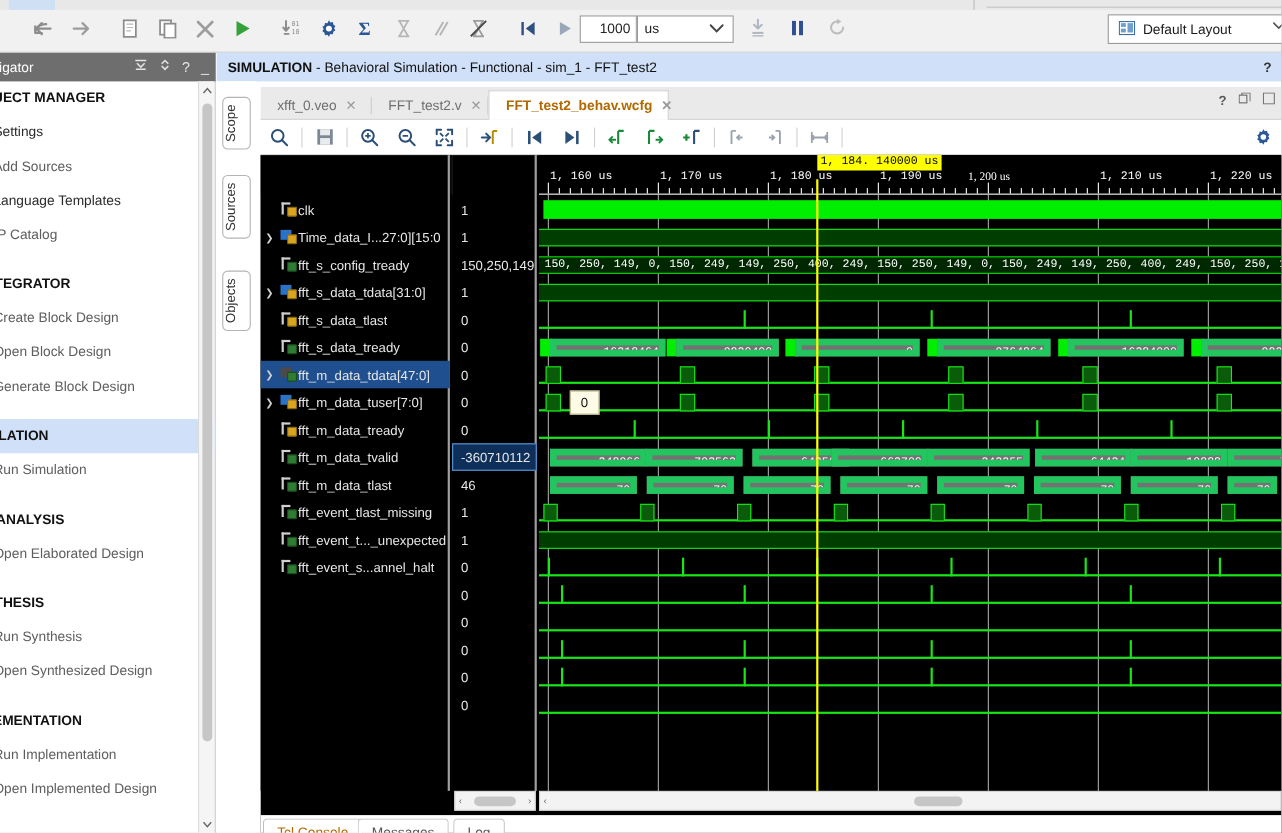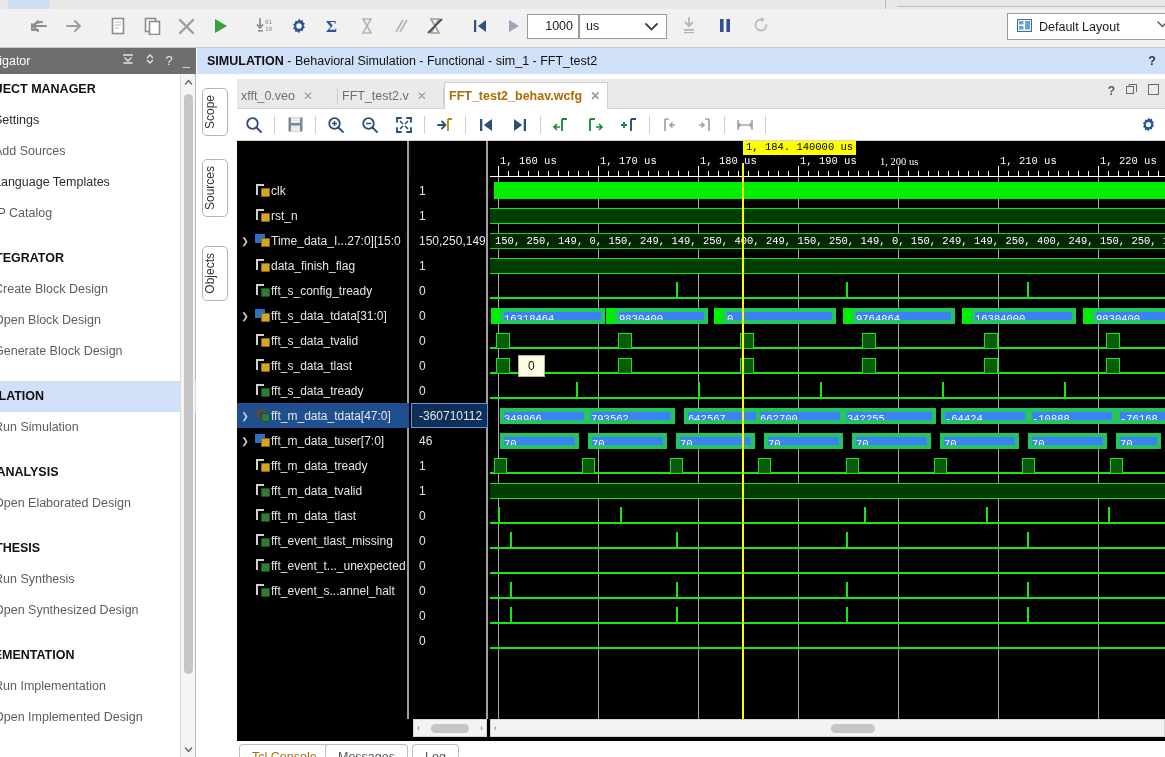--- a/index.html
+++ b/index.html
@@ -149,21 +149,21 @@
 
   
   .wavewin { position: absolute; left: 40px; top: 31px; width: 928px; height: 678px; }
   .wave-tabbar {
     position: absolute; left: 0; top: 0; width: 928px; height: 30px;
     background: #eaeaea; border-bottom: 1px solid #d0d0d0;
   }
   .wtab {
     position: absolute; top: 4px; height: 26px;
     display: flex; align-items: center; gap: 8px;
-    padding: 0 4px; font-size: 12.5px; color: #6f6f6f;
+    padding: 0 15px; font-size: 12.5px; color: #6f6f6f;
   }
   .wtab .x { color: #9a9a9a; font-size: 12px; }
   .wtab.active {
     background: #ffffff; color: #b26a00; font-weight: bold;
     border-left: 1px solid #d0d0d0; border-right:1px solid #d0d0d0;
     border-top: 1px solid #d0d0d0;
     top: 3px; height: 27px;
   }
   .wtab .vsep { position: absolute; right: -1px; top: 5px; width:1px; height:16px; background:#cdcdcd;}
   .wave-winicons {
@@ -265,23 +265,23 @@
   .busband-dark {
     position:absolute; left:0; top:5px; height:16px; width:100%;
     border-top:1px solid #00e000; border-bottom:1px solid #00e000; background:#002800;
   }
   .bustext {
     position:absolute; top:5px; height:16px; line-height:16px; color:#ffffff;
     font-family:"Liberation Mono", monospace; font-size:10.5px; white-space:nowrap;
   }
   .seg {
     position:absolute; top:5px; height:16px;
-    background:#3b82f6; border:4px solid #22c55e;
+    background:#737373; border:6px solid #22c55e;
     color:#ffffff; font-family:"Liberation Mono", monospace; font-size:10.5px;
-    line-height:14px; text-align:left; overflow:hidden;
+    line-height:14px; text-align:right; overflow:hidden;
   }
   .seg-edge { position:absolute; top:5px; height:16px; background:#00ee00; }
   .pulse { position:absolute; top:5px; height:16px; background:#0a5c0a; border:1px solid #19e619; }
   .lowline { position:absolute; left:0; top:19px; height:2px; width:100%; background:#19e619; }
   .spike { position:absolute; top:4px; width:2px; height:17px; background:#19e619; }
   .flatband { position:absolute; left:0; top:5px; height:16px; width:100%; background:#003d00; border-top:1px solid #19e619; border-bottom:1px solid #19e619;}
 
   .tooltip-0 {
     position:absolute; background:#fdfbe5; border:1px solid #b9b48a;
     color:#111; font-size:12px; padding:3px 9px; z-index:9;
@@ -693,48 +693,33 @@
         </div>
 
         <div class="names-col">
           <div id="sig-names" style="position:absolute;left:0;top:37px;width:172px;">
               <div class="sig-row">
                 <span class="twisty"></span>
                 <span class="sicon"><i class="ic-bit"></i></span>
                 <span class="slabel">clk</span>
               </div>
               <div class="sig-row">
-                <span class="twisty"></span>
-                <span class="sicon"><i class="ic-bit"></i></span>
-                <span class="slabel">rst_n</span>
-              </div>
-              <div class="sig-row">
                 <span class="twisty">❯</span>
                 <span class="sicon"><i class="ic-bus"></i></span>
                 <span class="slabel">Time_data_I...27:0][15:0</span>
               </div>
               <div class="sig-row">
                 <span class="twisty"></span>
-                <span class="sicon"><i class="ic-bit"></i></span>
-                <span class="slabel">data_finish_flag</span>
-              </div>
-              <div class="sig-row">
-                <span class="twisty"></span>
                 <span class="sicon"><i class="ic-bit green"></i></span>
                 <span class="slabel">fft_s_config_tready</span>
               </div>
               <div class="sig-row">
                 <span class="twisty">❯</span>
                 <span class="sicon"><i class="ic-bus"></i></span>
                 <span class="slabel">fft_s_data_tdata[31:0]</span>
-              </div>
-              <div class="sig-row">
-                <span class="twisty"></span>
-                <span class="sicon"><i class="ic-bit"></i></span>
-                <span class="slabel">fft_s_data_tvalid</span>
               </div>
               <div class="sig-row">
                 <span class="twisty"></span>
                 <span class="sicon"><i class="ic-bit"></i></span>
                 <span class="slabel">fft_s_data_tlast</span>
               </div>
               <div class="sig-row">
                 <span class="twisty"></span>
                 <span class="sicon"><i class="ic-bit green"></i></span>
                 <span class="slabel">fft_s_data_tready</span>

